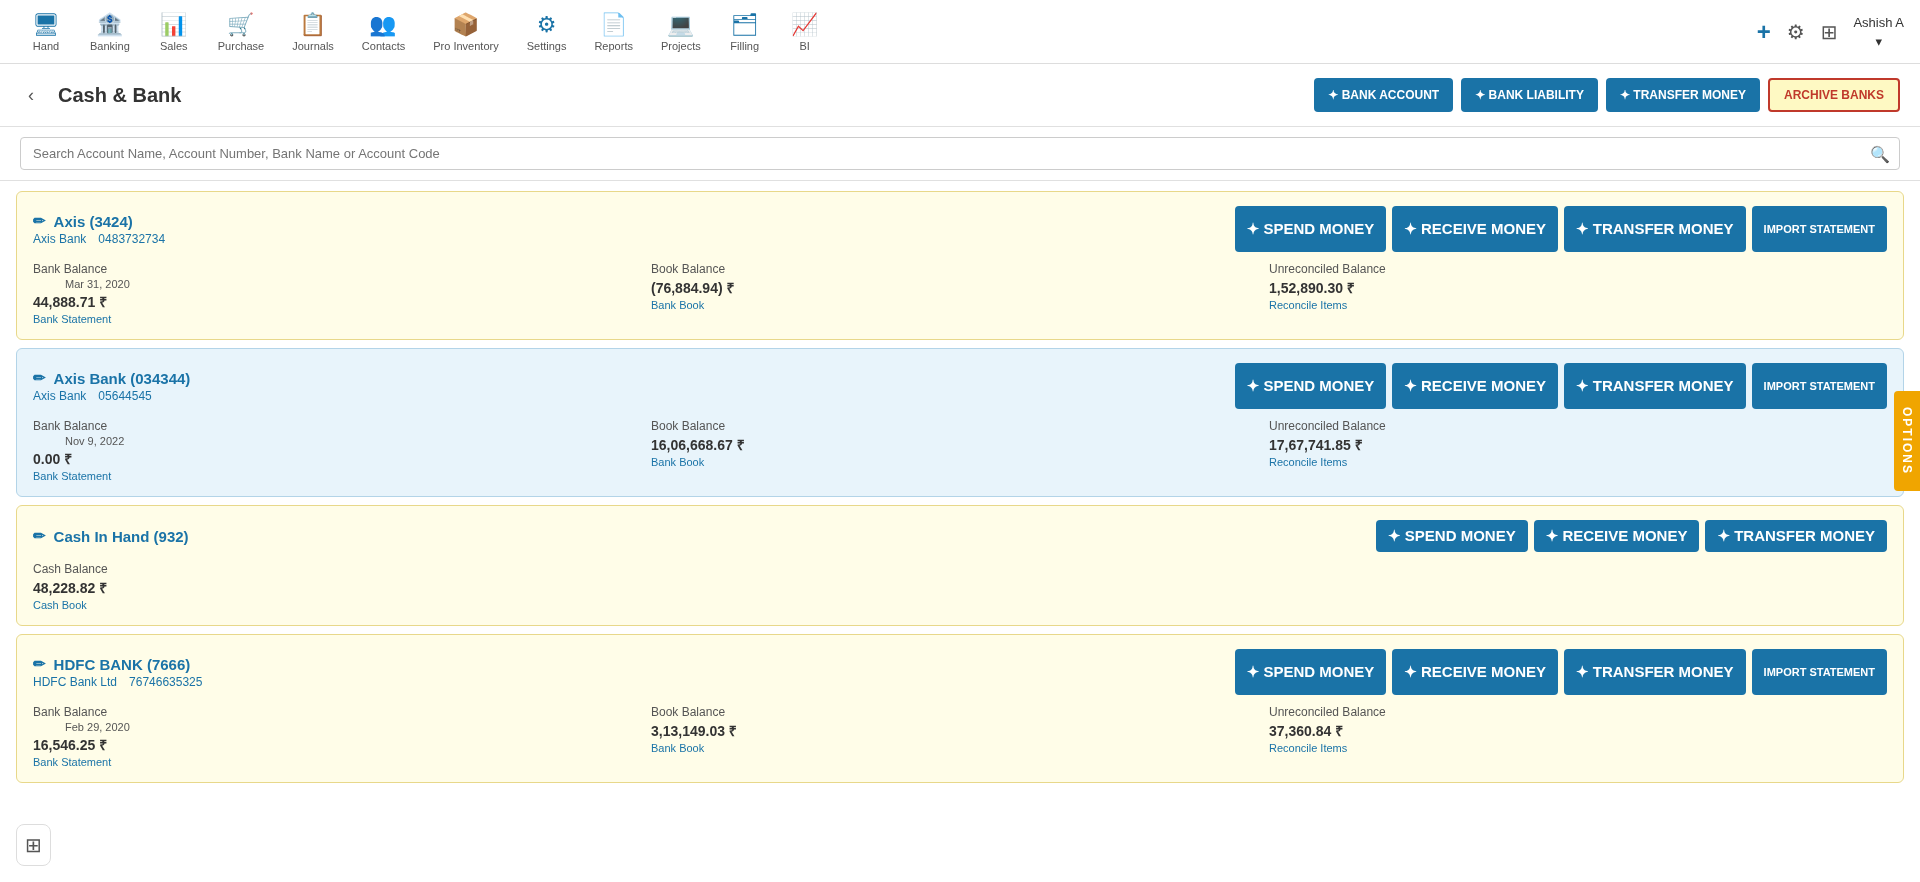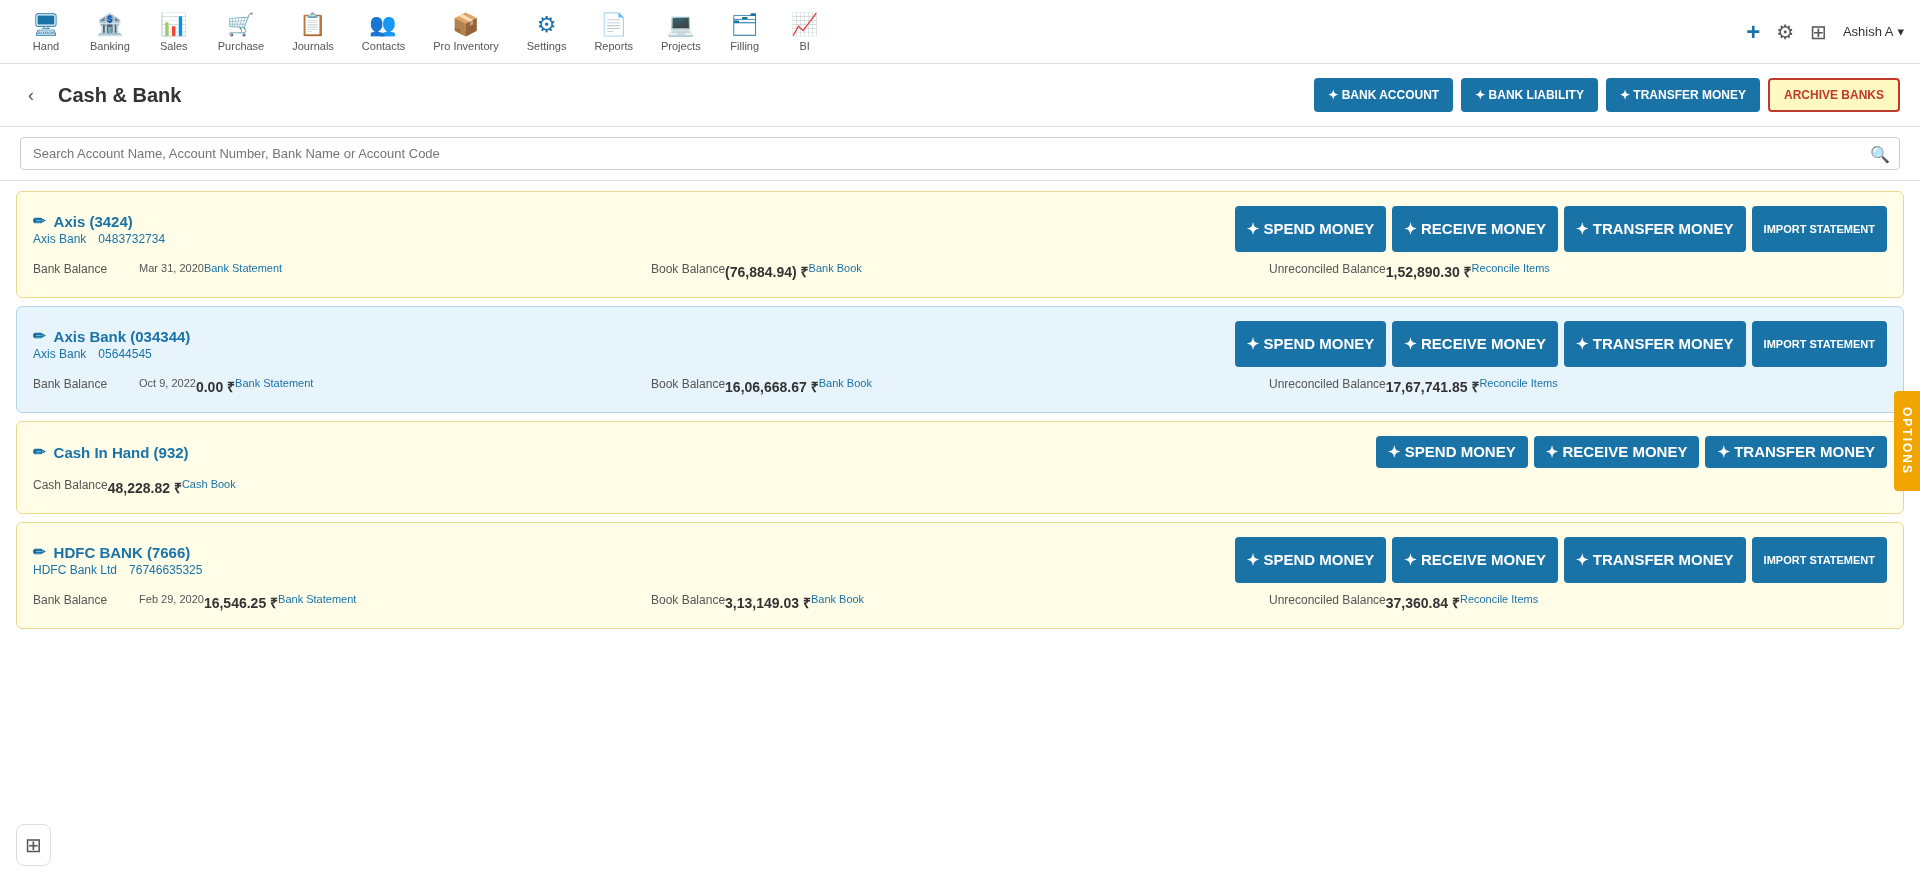--- a/index.html
+++ b/index.html
@@ -57,20 +57,21 @@
       color: #555;
       cursor: pointer;
     }
     .user-name {
       font-size: 13px;
       color: #333;
       cursor: pointer;
       display: flex;
       align-items: center;
       gap: 4px;
+      flex-direction: column;
     }
 
     
     .main-content {
       padding: 0;
       background: #fff;
       min-height: calc(100vh - 64px);
       position: relative;
     }
 
@@ -227,21 +228,21 @@
 
     .bank-balances {
       display: flex;
       align-items: flex-start;
       gap: 0;
       margin-top: 8px;
     }
     .balance-section {
       flex: 1;
       display: flex;
-      flex-direction: row;
+      flex-direction: column;
     }
     .balance-label {
       font-size: 12px;
       color: #555;
       margin-bottom: 2px;
     }
     .balance-date {
       font-size: 11px;
       color: #555;
       margin-bottom: 2px;
@@ -396,20 +397,21 @@
           <button class="btn-action">✦ SPEND MONEY</button>
           <button class="btn-action">✦ RECEIVE MONEY</button>
           <button class="btn-action">✦ TRANSFER MONEY</button>
           <button class="btn-import">IMPORT STATEMENT</button>
         </div>
       </div>
       <div class="bank-balances">
         <div class="balance-section">
           <span class="balance-label">Bank Balance</span>
           <span class="balance-date">Mar 31, 2020</span>
+          <span class="balance-amount">44,888.71 ₹</span>
           <a class="balance-link">Bank Statement</a>
         </div>
         <div class="balance-section">
           <span class="balance-label">Book Balance</span>
           <span class="balance-amount">(76,884.94) ₹</span>
           <a class="balance-link">Bank Book</a>
         </div>
         <div class="balance-section">
           <span class="balance-label">Unreconciled Balance</span>
           <span class="balance-amount">1,52,890.30 ₹</span>
@@ -433,21 +435,21 @@
         <div class="bank-actions">
           <button class="btn-action">✦ SPEND MONEY</button>
           <button class="btn-action">✦ RECEIVE MONEY</button>
           <button class="btn-action">✦ TRANSFER MONEY</button>
           <button class="btn-import">IMPORT STATEMENT</button>
         </div>
       </div>
       <div class="bank-balances">
         <div class="balance-section">
           <span class="balance-label">Bank Balance</span>
-          <span class="balance-date">Oct 9, 2022</span>
+          <span class="balance-date">Nov 9, 2022</span>
           <span class="balance-amount">0.00 ₹</span>
           <a class="balance-link">Bank Statement</a>
         </div>
         <div class="balance-section">
           <span class="balance-label">Book Balance</span>
           <span class="balance-amount">16,06,668.67 ₹</span>
           <a class="balance-link">Bank Book</a>
         </div>
         <div class="balance-section">
           <span class="balance-label">Unreconciled Balance</span>

